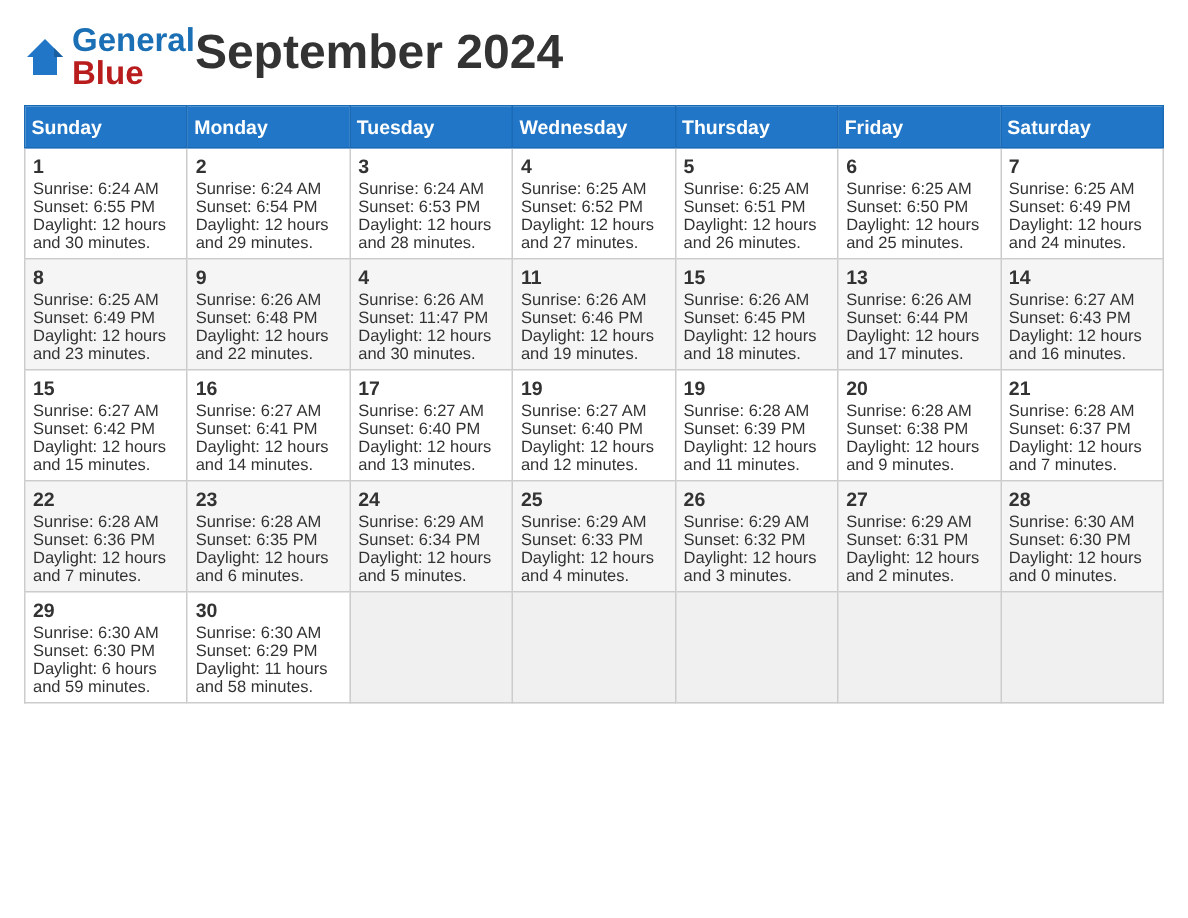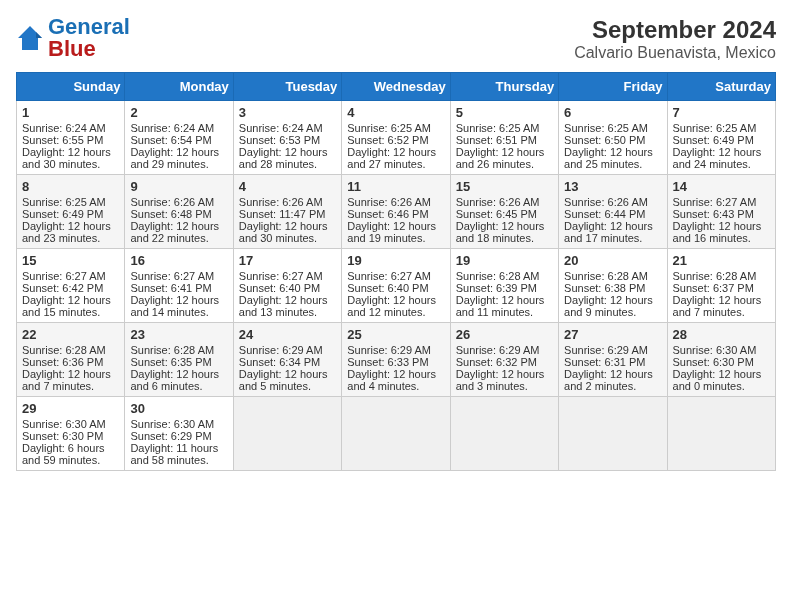--- a/index.html
+++ b/index.html
@@ -5,21 +5,21 @@
     * { margin: 0; padding: 0; box-sizing: border-box; }
     body {
       font-family: Arial, sans-serif;
       background: #fff;
       width: 792px;
       min-height: 612px;
       padding: 16px;
     }
     .header {
       display: flex;
-      justify-content: space-between;
+      justify-content: flex-start;
       align-items: flex-start;
       margin-bottom: 10px;
     }
     .logo {
       display: flex;
       align-items: center;
       gap: 4px;
     }
     .logo-text {
       font-size: 22px;
@@ -31,38 +31,38 @@
       color: #1a6fb5;
     }
     .logo-icon {
       width: 28px;
       height: 28px;
     }
     .title-block {
       text-align: right;
     }
     .month-title {
-      font-size: 24px;
+      font-size: 32px;
       font-weight: bold;
       color: #333;
     }
     .location-title {
       font-size: 16px;
       color: #555;
     }
     table {
       width: 100%;
       border-collapse: collapse;
       font-size: 11px;
     }
     thead tr th {
       background-color: #2176c7;
       color: #fff;
       padding: 6px 4px;
-      text-align: right;
+      text-align: left;
       font-size: 13px;
       font-weight: bold;
       border: 1px solid #1a6ab5;
     }
     tbody tr td {
       vertical-align: top;
       padding: 4px 5px;
       border: 1px solid #ccc;
       min-width: 100px;
       min-height: 70px;
@@ -95,21 +95,20 @@
       <polygon points="14,2 26,14 22,14 22,26 6,26 6,14 2,14" fill="#2176c7"></polygon>
       <polygon points="14,2 26,14 20,14 20,8" fill="#1a5fa0"></polygon>
     </svg>
     <div class="logo-text">
       <span>General</span><br>
       <span style="color:#b91c1c;">Blue</span>
     </div>
   </div>
   <div class="title-block">
     <div class="month-title">September 2024</div>
-    <div class="location-title">Calvario Buenavista, Mexico</div>
   </div>
 </div>
 
 <table>
   <thead>
     <tr>
       <th>Sunday</th>
       <th>Monday</th>
       <th>Tuesday</th>
       <th>Wednesday</th>

